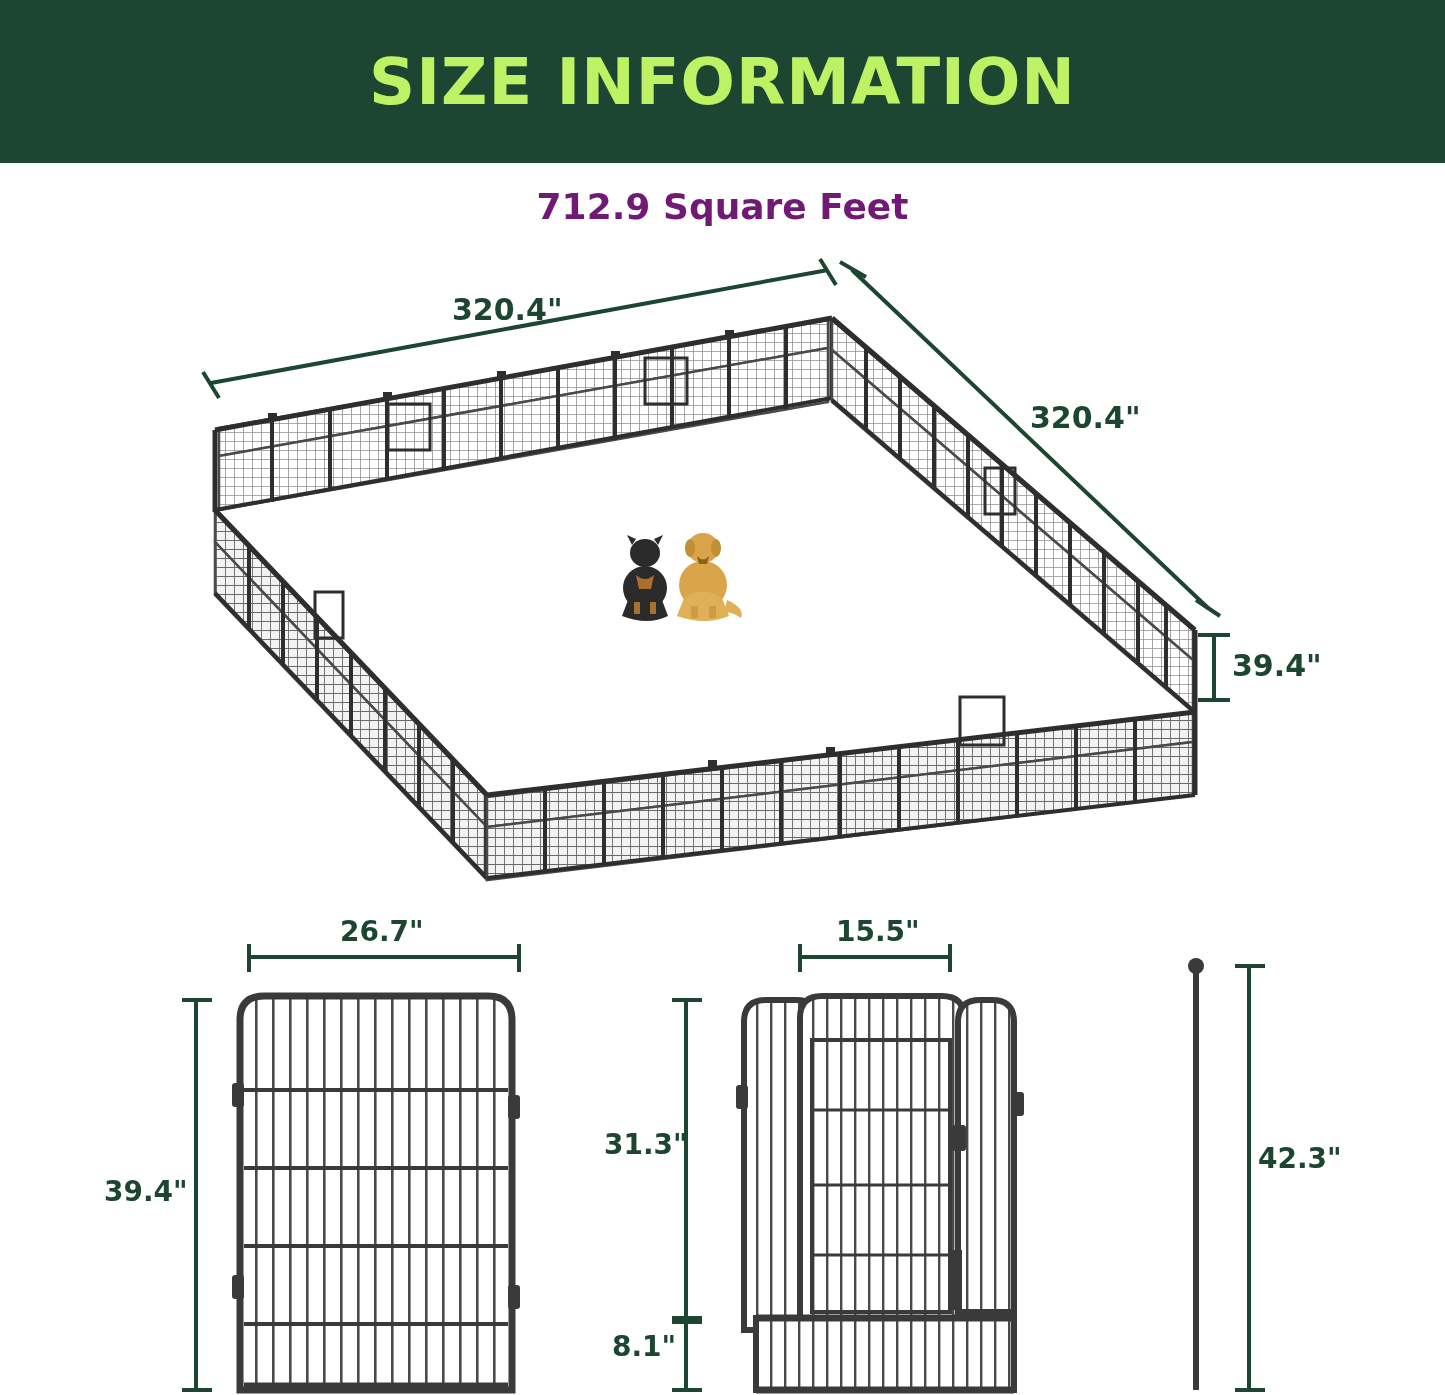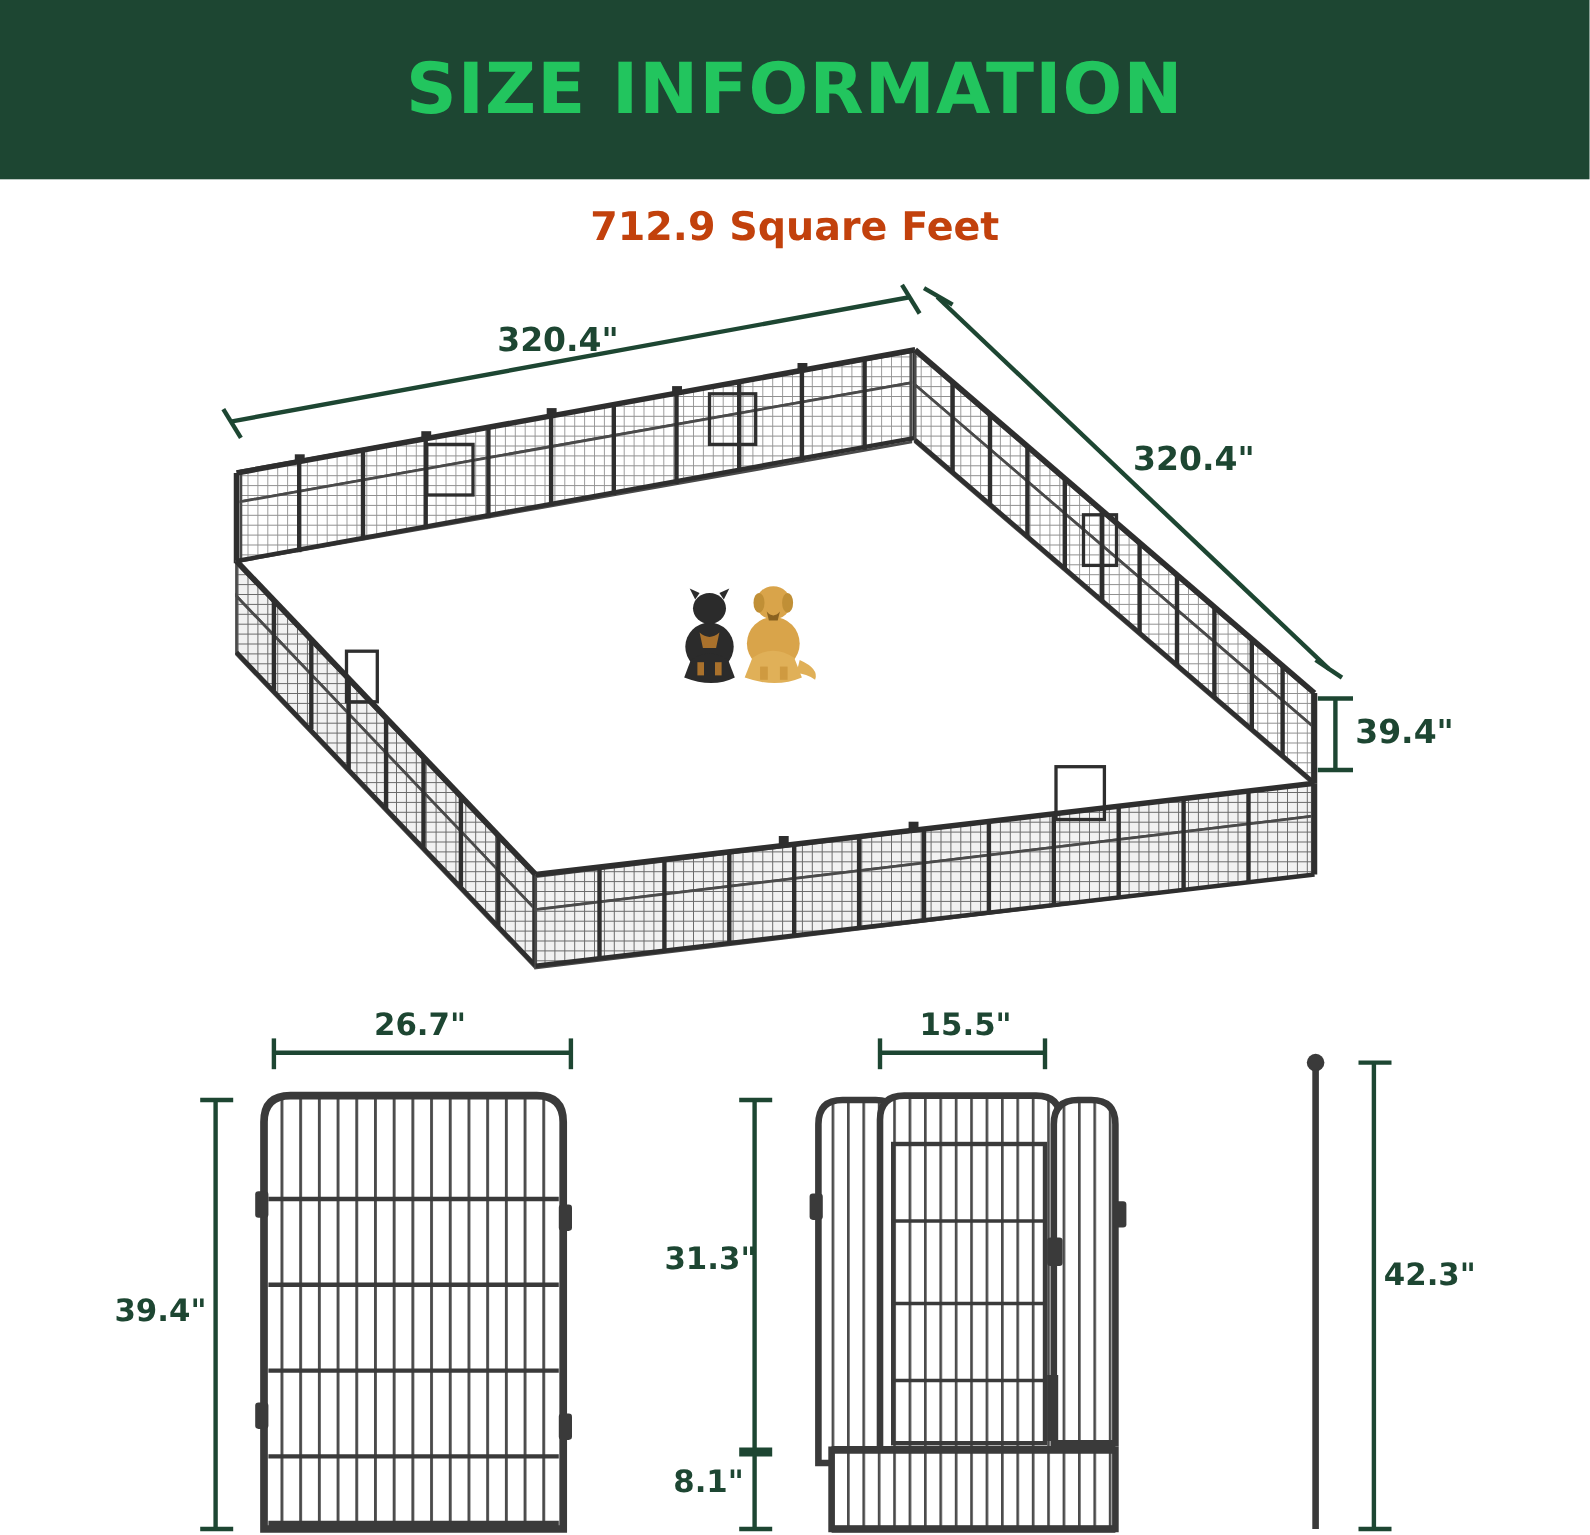--- a/index.html
+++ b/index.html
@@ -27,37 +27,37 @@
     left: 0;
     top: 0;
     width: 1445px;
     height: 163px;
     background: #1d4632;
     display: flex;
     align-items: center;
     justify-content: center;
   }
   .header-title {
-    color: #22c55e;
+    color: #bef264;
     font-size: 64px;
     font-weight: bold;
     letter-spacing: 1px;
     line-height: 1;
     text-align: center;
   }
   
   .subtitle {
     position: absolute;
     left: 0;
     top: 186px;
     width: 1445px;
     text-align: center;
     font-size: 36px;
     font-weight: bold;
-    color: #c2410c;
+    color: #701a75;
   }
   
   .dim {
     position: absolute;
     font-size: 28px;
     font-weight: bold;
     color: #1d4632;
     white-space: nowrap;
   }
   .dim.big { font-size: 30px; }

